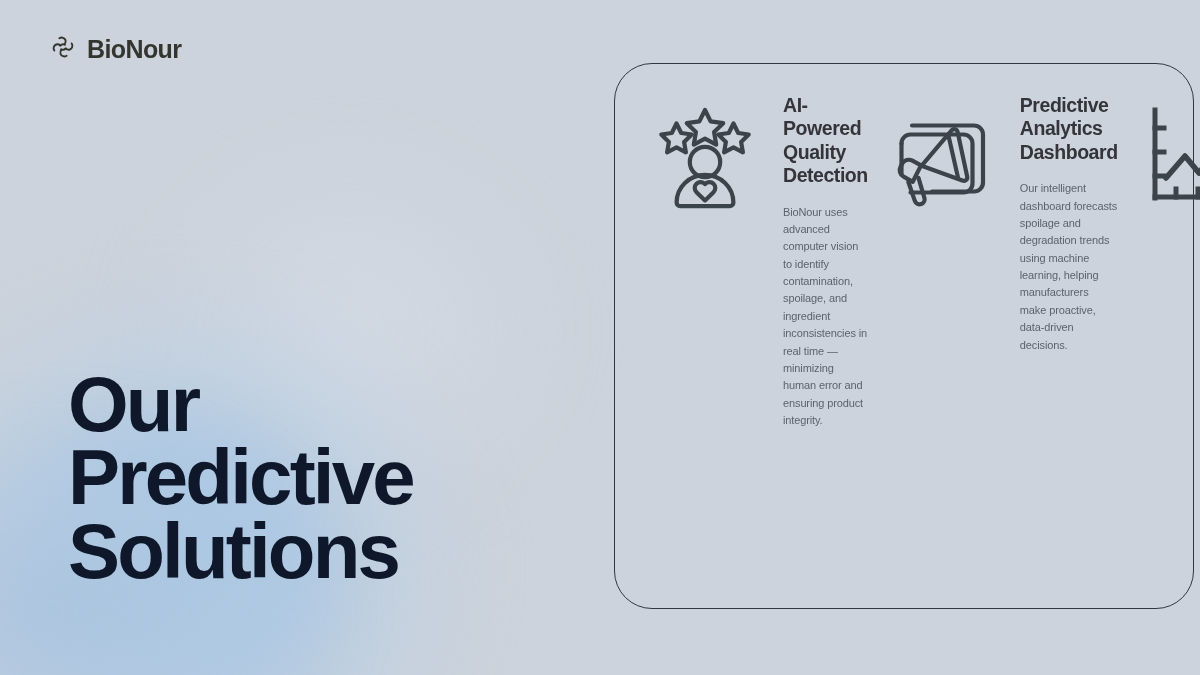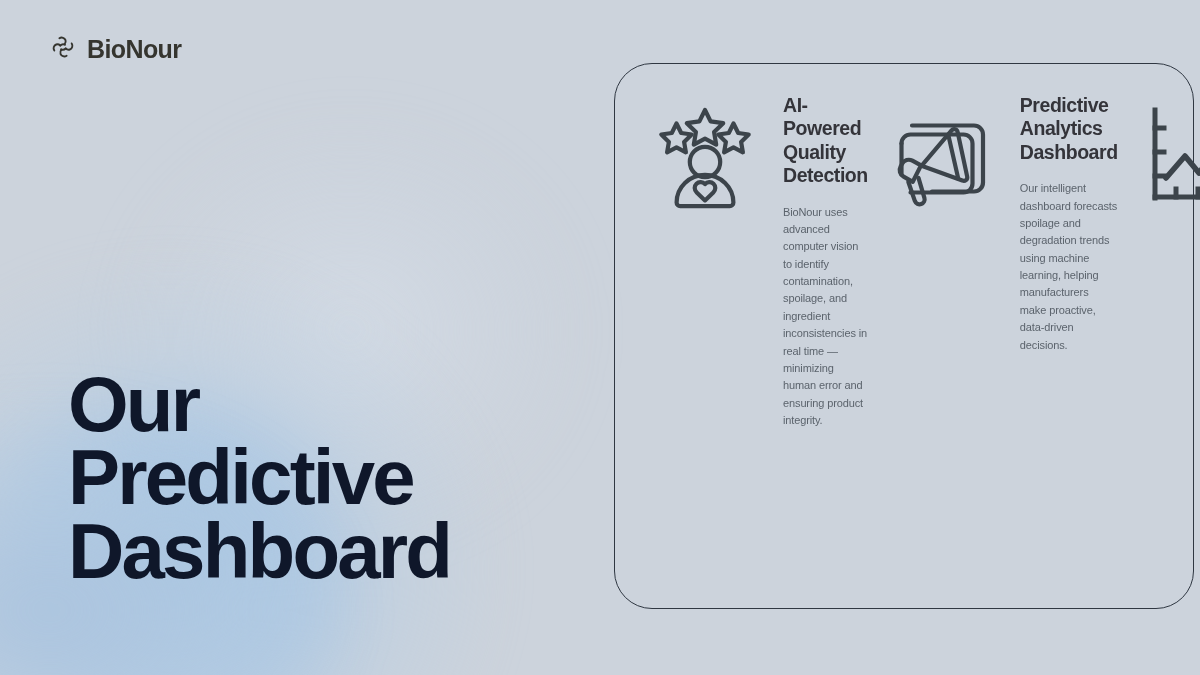--- a/index.html
+++ b/index.html
@@ -183,21 +183,21 @@
         <path d="M10.3 11.5c1.3-1.3 3.1-1.6 4.6-.8" stroke="#35352f" stroke-width="1.9" stroke-linecap="round"></path>
         <path d="M15.7 14.5c-1.3 1.3-3.1 1.6-4.6.8" stroke="#35352f" stroke-width="1.9" stroke-linecap="round"></path>
       </svg>
     </span>
     <span class="brand-name">BioNour</span>
   </div>
 
   <h1 class="headline">
     <span class="hl-line">Our</span>
     <span class="hl-line">Predictive</span>
-    <span class="hl-line">Dashboard</span>
+    <span class="hl-line">Solutions</span>
   </h1>
 
   <section class="features-card">
 
     <div class="feature-row">
       <div class="feature-icon">
         <svg width="108" height="108" viewBox="0 0 108 108" fill="none" aria-hidden="true">
           <g stroke="#3c444b" stroke-width="4.2" stroke-linejoin="round" stroke-linecap="round" fill="none">
 
             <path d="M54 8l5.6 11.4 12.6 1.8-9.1 8.9 2.1 12.5L54 36.7l-11.2 5.9 2.1-12.5-9.1-8.9 12.6-1.8z"></path>

